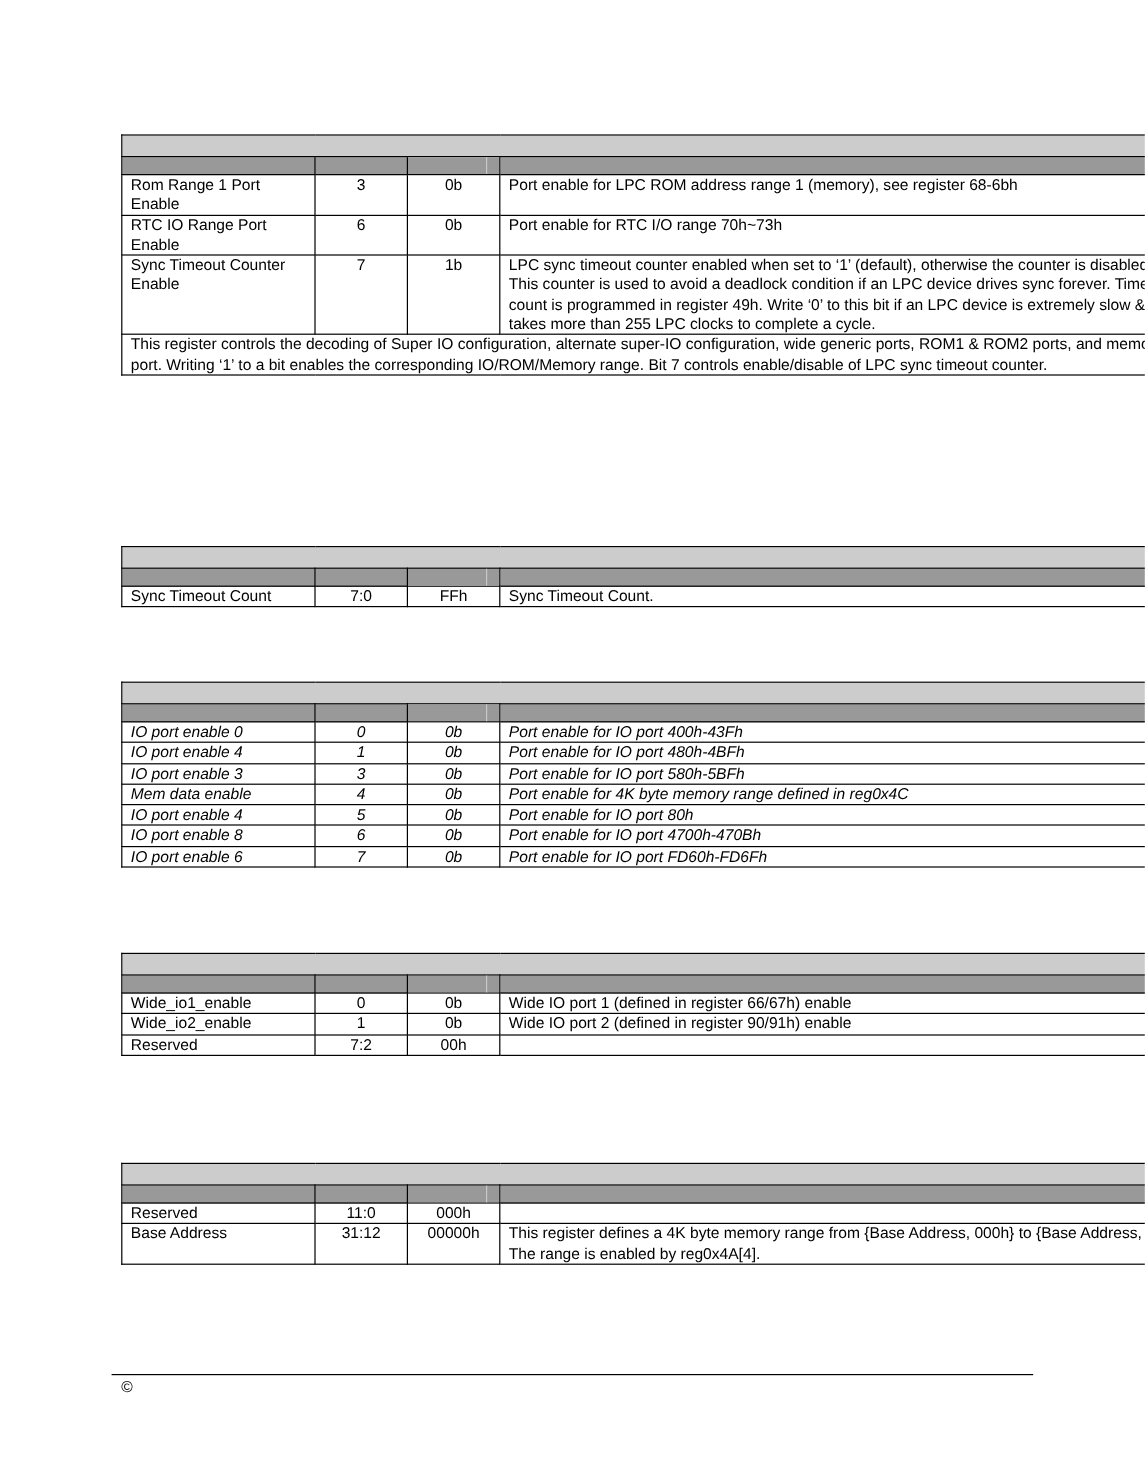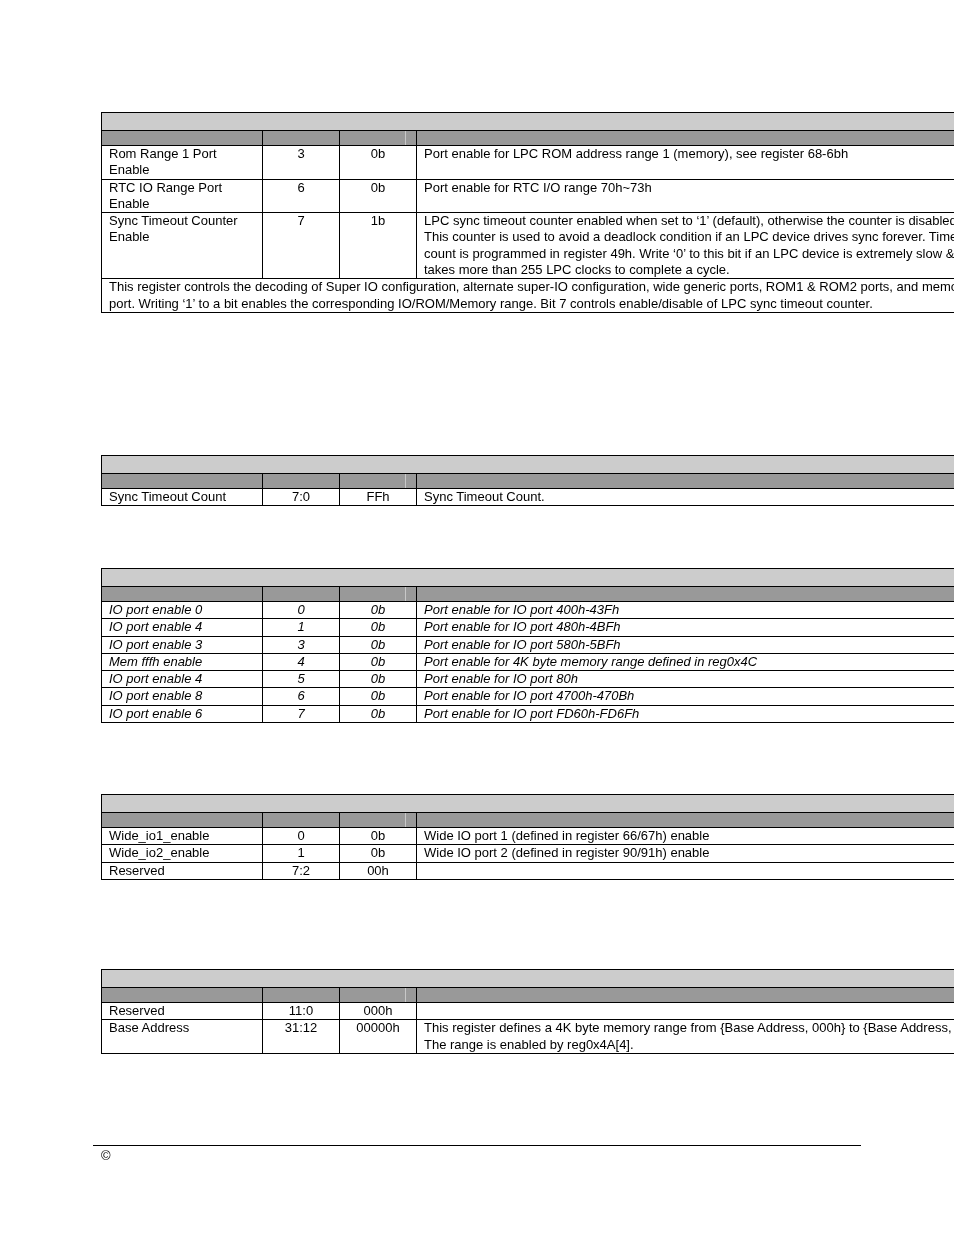--- a/index.html
+++ b/index.html
@@ -119,21 +119,21 @@
     <td class="c">0b</td>
     <td>Port enable for IO port 480h-4BFh</td>
   </tr>
   <tr>
     <td>IO port enable 3</td>
     <td class="c">3</td>
     <td class="c">0b</td>
     <td>Port enable for IO port 580h-5BFh</td>
   </tr>
   <tr>
-    <td>Mem fffh enable</td>
+    <td>Mem data enable</td>
     <td class="c">4</td>
     <td class="c">0b</td>
     <td>Port enable for 4K byte memory range defined in reg0x4C</td>
   </tr>
   <tr>
     <td>IO port enable 4</td>
     <td class="c">5</td>
     <td class="c">0b</td>
     <td>Port enable for IO port 80h</td>
   </tr>

